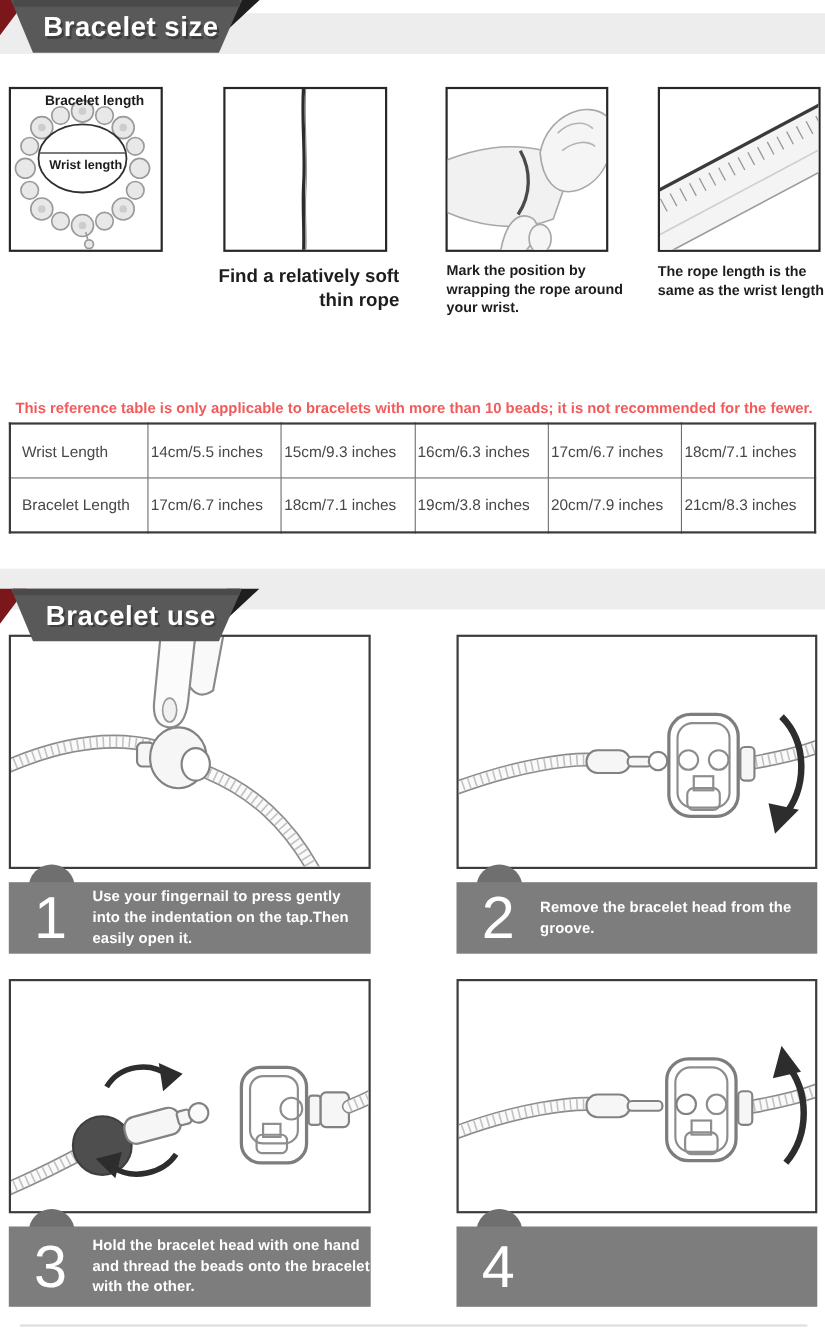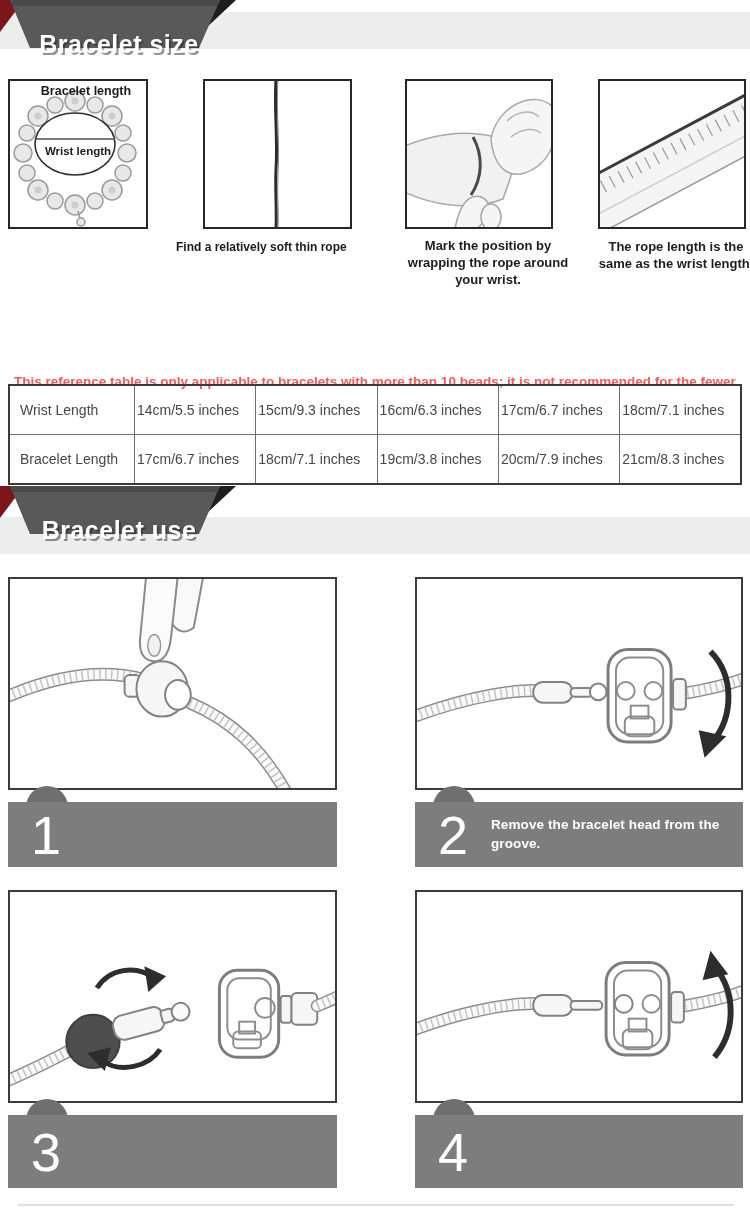--- a/index.html
+++ b/index.html
@@ -5,31 +5,31 @@
   html,body{margin:0;padding:0;}
   body{font-family:"Liberation Sans", sans-serif; background:#ffffff;}
   #page{position:relative; width:750px; height:1213px; background:#fff; overflow:hidden;}
 
   
   .band{position:absolute; left:0; width:750px; height:37px; background:#ededed; z-index:1;}
   .banner{position:absolute; left:0; width:245px; height:52px; z-index:5;}
   .banner svg{position:absolute; left:0; top:0;}
   .banner-title{position:absolute; left:28px; top:11px; width:182px; text-align:center;
     font-size:25px; font-weight:bold; color:#ffffff; letter-spacing:.5px;
-    text-shadow:2px 2px 0 rgba(35,35,35,.5);margin-top:19px;}
+    text-shadow:2px 2px 0 rgba(35,35,35,.5);}
 
   
   .img-box{position:absolute; background:#fff; border:2px solid #272727; box-sizing:border-box;}
   .img-box svg{display:block;}
-  .img-caption{position:absolute; font-weight:bold; color:#1d1d1d; line-height:1.32;text-align:center;}
+  .img-caption{position:absolute; font-weight:bold; color:#1d1d1d; line-height:1.32;}
   .overlay-label{position:absolute; font-weight:bold; color:#1c1c1c; text-align:center; z-index:2;}
 
   .intro{position:absolute; left:14px; top:295px; width:726px; font-size:17px; font-weight:bold;
     color:#101010; line-height:1.32; letter-spacing:-0.1px;}
-  .warning{position:absolute; left:14px; top:360px; width:726px; font-size:13.5px; font-weight:bold;
+  .warning{position:absolute; left:14px; top:349px; width:726px; font-size:13.5px; font-weight:bold;
     color:#f15b5b;}
 
   
   .size-table{position:absolute; left:8px; top:384px; width:734px; border-collapse:collapse;
     table-layout:fixed; font-size:14px; color:#474747;}
   .size-table td{border:1px solid #6e6e6e; height:48px; text-align:left; padding:0 2px;}
   .size-table{border:2px solid #3a3a3a;}
   .size-table td.rowlabel{text-align:left; padding-left:10px; width:112px;}
 
   
@@ -109,21 +109,21 @@
     <span class="overlay-label" style="left:18px; top:3px; width:116px; font-size:12.5px;">Bracelet length</span>
     <span class="overlay-label" style="left:20px; top:64px; width:96px; font-size:11.5px;">Wrist length</span>
   </div>
 
   <div class="img-box" style="left:203px; top:79px; width:149px; height:150px;">
     <svg viewBox="0 0 145 146" width="145" height="146">
       <path d="M71,-2 C69,28 73,58 71,88 C70,110 72,130 71,148" fill="none" stroke="#2c2c2c" stroke-width="3"></path>
       <path d="M73,-2 C71,30 75,62 73,94 C72,114 74,132 73,148" fill="none" stroke="#8a8a8a" stroke-width="1"></path>
     </svg>
   </div>
-  <div class="img-caption" style="left:176px; top:240px; width:200px; font-size:12px; text-align:left;">Find a relatively soft thin rope</div>
+  <div class="img-caption" style="left:163px; top:240px; width:200px; font-size:17px; text-align:right;">Find a relatively soft thin rope</div>
 
   <div class="img-box" style="left:405px; top:79px; width:148px; height:150px;">
     <svg viewBox="0 0 144 146" width="144" height="146">
       <path d="M-5,66 C25,54 55,48 88,56 L112,72 96,118 C60,132 20,122 -5,110 Z" fill="#f1f1f1" stroke="#a8a8a8" stroke-width="1.5"></path>
       <path d="M84,58 C90,24 128,8 146,26 C156,42 148,82 118,92 C98,98 86,82 84,58 Z" fill="#f5f5f5" stroke="#a8a8a8" stroke-width="1.5"></path>
       <path d="M100,40 C110,30 124,28 132,36 M104,56 C114,48 126,46 134,52" fill="none" stroke="#b5b5b5" stroke-width="1.5"></path>
       <path d="M66,56 C76,74 76,96 64,114" fill="none" stroke="#4a4a4a" stroke-width="3"></path>
       <path d="M48,148 C52,124 62,112 74,116 C86,120 82,136 70,148 Z" fill="#f5f5f5" stroke="#a8a8a8" stroke-width="1.5"></path>
       <ellipse cx="84" cy="136" rx="10" ry="13" fill="#f5f5f5" stroke="#a8a8a8" stroke-width="1.5"></ellipse>
     </svg>
@@ -160,21 +160,21 @@
         <td>18cm/7.1 inches</td>
         <td>19cm/3.8 inches</td>
         <td>20cm/7.9 inches</td>
         <td>21cm/8.3 inches</td>
       </tr>
     </tbody>
   </table>
 
   <div class="band" style="top:517px;"></div>
 
-  <div class="banner" style="top:486px;">
+  <div class="banner" style="top:535px;">
     <svg width="245" height="52" viewBox="0 0 245 52">
       <polygon points="0,0 24,0 0,32" fill="#7b171a"></polygon>
       <polygon points="206,0 236,0 206,28" fill="#1e1e1e"></polygon>
       <polygon points="10,0 220,0 199,48 30,48" fill="#595959"></polygon>
       <rect x="12" y="0" width="206" height="6" fill="#4a4a4a"></rect>
     </svg>
     <span class="banner-title">Bracelet use</span>
   </div>
 
   <div class="panel" style="left:8px; top:577px;">
@@ -197,20 +197,21 @@
       <g>
         <path d="M170,-6 L163,42 Q172,58 186,48 L196,-6 Z" fill="#f9f9f9" stroke="#8a8a8a" stroke-width="2"></path>
         <path d="M138,-6 L132,56 Q129,80 145,82 Q160,83 163,58 L170,-6 Z" fill="#fbfbfb" stroke="#8a8a8a" stroke-width="2"></path>
         <ellipse cx="146" cy="66" rx="6.5" ry="11" fill="#f1f1f1" stroke="#9a9a9a" stroke-width="1.5"></ellipse>
       </g>
     </svg>
   </div>
   <div class="bump" style="left:26px; top:786px;"></div>
   <div class="step-bar" style="left:8px; top:802px; width:329px; height:65px;">
     <span class="step-num">1</span>
+    <span class="step-text">Use your fingernail to press gently into the indentation on the tap.Then easily open it.</span>
   </div>
 
   <div class="panel" style="left:415px; top:577px; width:328px;">
     <svg viewBox="0 0 329 209">
       <g>
         <path class="tube-core" d="M-8,140 C55,116 105,110 128,112"></path>
         <path class="tube-fill" d="M-8,140 C55,116 105,110 128,112"></path>
         <path class="tube-hatch" d="M-8,140 C55,116 105,110 128,112"></path>
       </g>
       <g>
@@ -273,20 +274,21 @@
       <g>
         <path class="tube-core" d="M311,114 C326,108 334,104 340,100"></path>
         <path class="tube-fill" d="M311,114 C326,108 334,104 340,100"></path>
         <path class="tube-hatch" d="M311,114 C326,108 334,104 340,100"></path>
       </g>
     </svg>
   </div>
   <div class="bump" style="left:26px; top:1099px;"></div>
   <div class="step-bar" style="left:8px; top:1115px; width:329px; height:73px;">
     <span class="step-num">3</span>
+    <span class="step-text">Hold the bracelet head with one hand and thread the beads onto the bracelet with the other.</span>
   </div>
 
   <div class="panel" style="left:415px; top:890px; width:328px;">
     <svg viewBox="0 0 329 209">
       <g>
         <path class="tube-core" d="M-8,140 C55,116 105,110 128,112"></path>
         <path class="tube-fill" d="M-8,140 C55,116 105,110 128,112"></path>
         <path class="tube-hatch" d="M-8,140 C55,116 105,110 128,112"></path>
       </g>
       <g>

